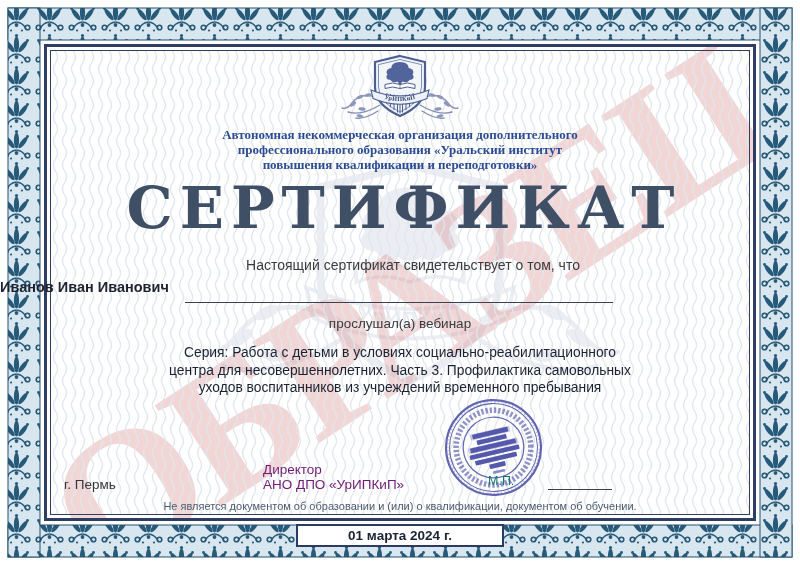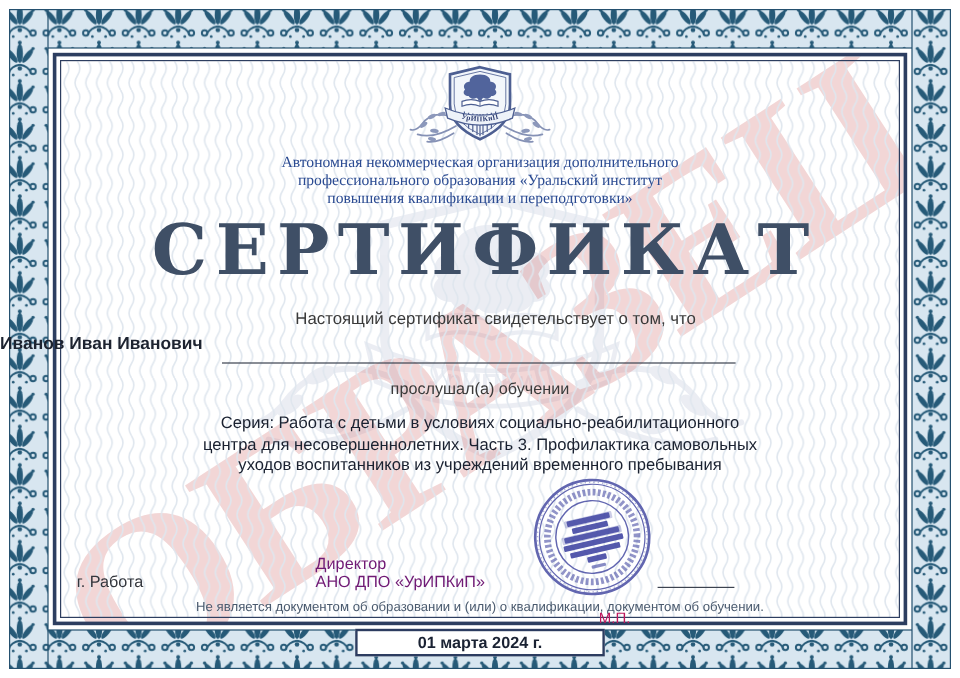--- a/index.html
+++ b/index.html
@@ -20,40 +20,40 @@
   .wm-emblem{position:absolute;left:148px;top:108px;width:430px;height:265px;opacity:0.11;}
   .waves{position:absolute;left:4px;top:4px;}
   
   .frame-outer{position:absolute;left:44px;top:44px;right:44px;bottom:44px;border:3px solid #2d3e60;z-index:2;}
   .frame-inner{position:absolute;left:50px;top:50px;right:50px;bottom:50px;border:1px solid #2d3e60;z-index:2;}
   
   .c{position:absolute;z-index:3;}
   .logo{left:340px;top:53px;width:120px;height:74px;}
   .org{
     left:0;top:127px;width:100%;text-align:center;
-    font-family:"Liberation Serif",serif;font-weight:normal;font-size:13px;line-height:15px;
+    font-family:"Liberation Serif",serif;font-weight:bold;font-size:13px;line-height:15px;
     color:#2b4b92;white-space:pre-line;
   }
   .title{
     left:0;top:178px;width:100%;text-align:center;
     font-family:"DejaVu Serif",serif;font-weight:bold;font-size:58px;line-height:60px;
     letter-spacing:7px;margin-left:4px;color:#3f4f66;
   }
   .statement{left:13px;top:257px;width:100%;text-align:center;font-size:14px;color:#3a3a3a;}
   .name{left:0;top:279px;width:100%;text-align:left;font-size:14.5px;font-weight:bold;color:#1d2330;}
   .rule{left:185px;top:302px;width:428px;border-top:1.5px solid #3c4350;height:0;}
   .webinar{left:0;top:316px;width:100%;text-align:center;font-size:13.5px;color:#3a3a3a;}
   .course{
     left:0;top:344px;width:100%;text-align:center;font-size:13.8px;font-weight:normal;
     line-height:17.5px;color:#1a2130;white-space:pre-line;
   }
   .stamp{left:443px;top:397px;width:101px;height:101px;transform:rotate(-3deg);}
   .director{left:263px;top:462px;font-size:13.5px;line-height:15px;color:#701a75;white-space:pre-line;}
   .city{left:64px;top:477px;font-size:13.5px;color:#33363d;}
-  .mp{left:499px;top:474px;font-size:12.5px;color:#be185d;margin-top:34px;}
+  .mp{left:488px;top:474px;font-size:12.5px;color:#0f766e;}
   .sigline{left:548px;top:489px;width:64px;border-top:1.5px solid #3c4350;height:0;}
   .disclaimer{left:0;top:500px;width:100%;text-align:center;font-size:11px;color:#4a5a6e;}
   .datebox{
     left:296px;top:524px;width:208px;height:23px;background:#ffffff;
     border:2px solid #2c3c60;z-index:6;display:flex;align-items:center;justify-content:center;
     font-size:13.5px;font-weight:bold;color:#1a2233;
   }
 </style>
 </head>
 <body>
@@ -180,21 +180,21 @@
 
   <div class="c org">Автономная некоммерческая организация дополнительного
 профессионального образования «Уральский институт
 повышения квалификации и переподготовки»</div>
 
   <div class="c title">СЕРТИФИКАТ</div>
 
   <div class="c statement">Настоящий сертификат свидетельствует о том, что</div>
   <div class="c name">Иванов Иван Иванович</div>
   <div class="c rule"></div>
-  <div class="c webinar">прослушал(а) обучении</div>
+  <div class="c webinar">прослушал(а) вебинар</div>
   <div class="c course">Серия: Работа с детьми в условиях социально-реабилитационного
 центра для несовершеннолетних. Часть 3. Профилактика самовольных
 уходов воспитанников из учреждений временного пребывания</div>
 
   <svg class="c stamp" viewBox="0 0 100 100" aria-hidden="true">
     <g fill="none" stroke="#5156a8" opacity="0.9">
       <circle cx="50" cy="50" r="47" stroke-width="2.2"></circle>
       <circle cx="50" cy="50" r="43.5" stroke-width="1"></circle>
       <circle cx="50" cy="50" r="30" stroke-width="1.2"></circle>
       <circle cx="50" cy="50" r="37" stroke-width="5.5" stroke-dasharray="2.3 1.9" opacity="0.7"></circle>
@@ -208,21 +208,21 @@
       <rect x="27" y="46" width="46" height="4.6" rx="0.8"></rect>
       <rect x="25" y="52.5" width="50" height="4.6" rx="0.8"></rect>
       <rect x="29" y="59" width="42" height="4.6" rx="0.8"></rect>
       <rect x="42" y="65.5" width="16" height="4.6" rx="0.8"></rect>
       <rect x="44" y="73" width="12" height="2.6" rx="0.8" opacity="0.7"></rect>
     </g>
   </svg>
 
   <div class="c director">Директор
 АНО ДПО «УрИПКиП»</div>
-  <div class="c city">г. Работа</div>
+  <div class="c city">г. Пермь</div>
   <div class="c mp">М.П.</div>
   <div class="c sigline"></div>
 
   <div class="c disclaimer">Не является документом об образовании и (или) о квалификации, документом об обучении.</div>
 
   <div class="c datebox">01 марта 2024 г.</div>
 
 </div>
 
 </body></html>

